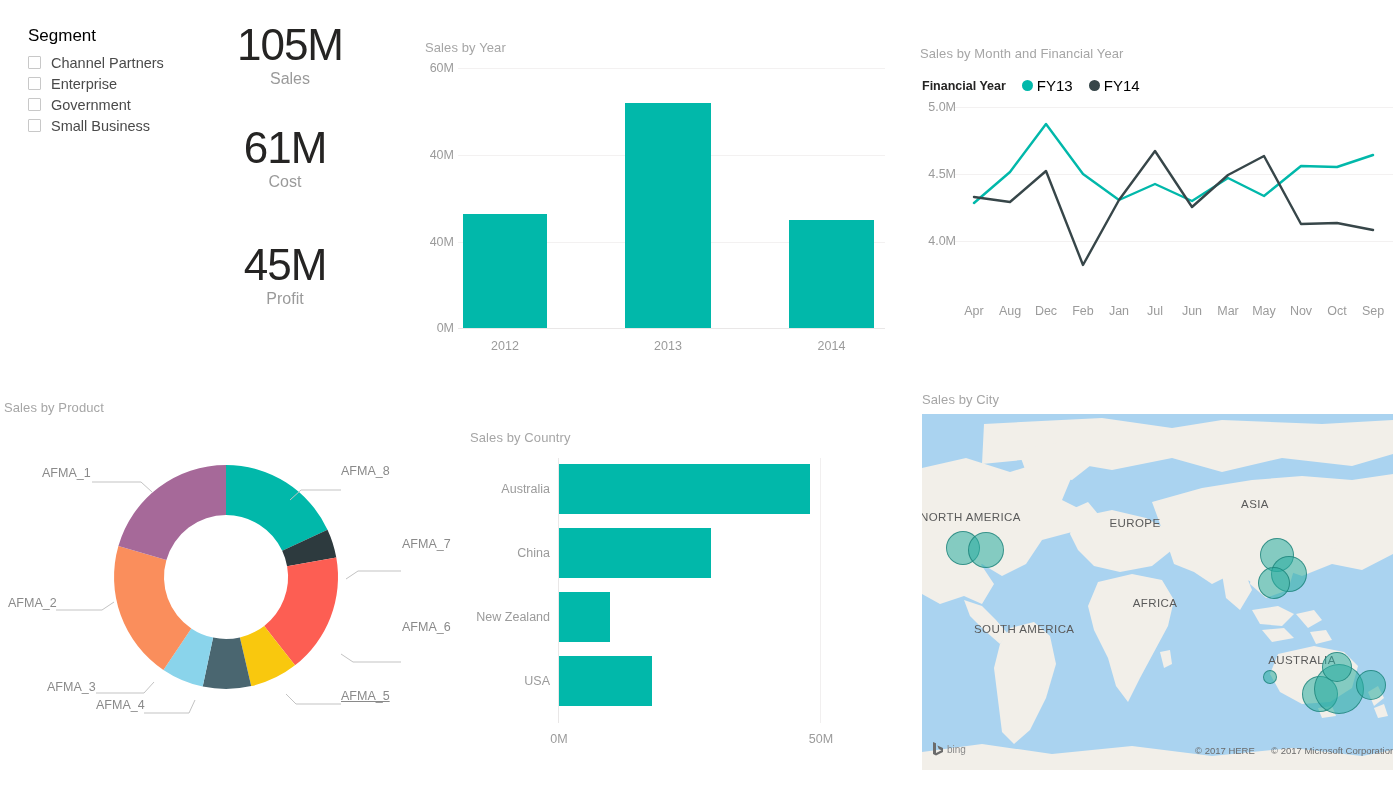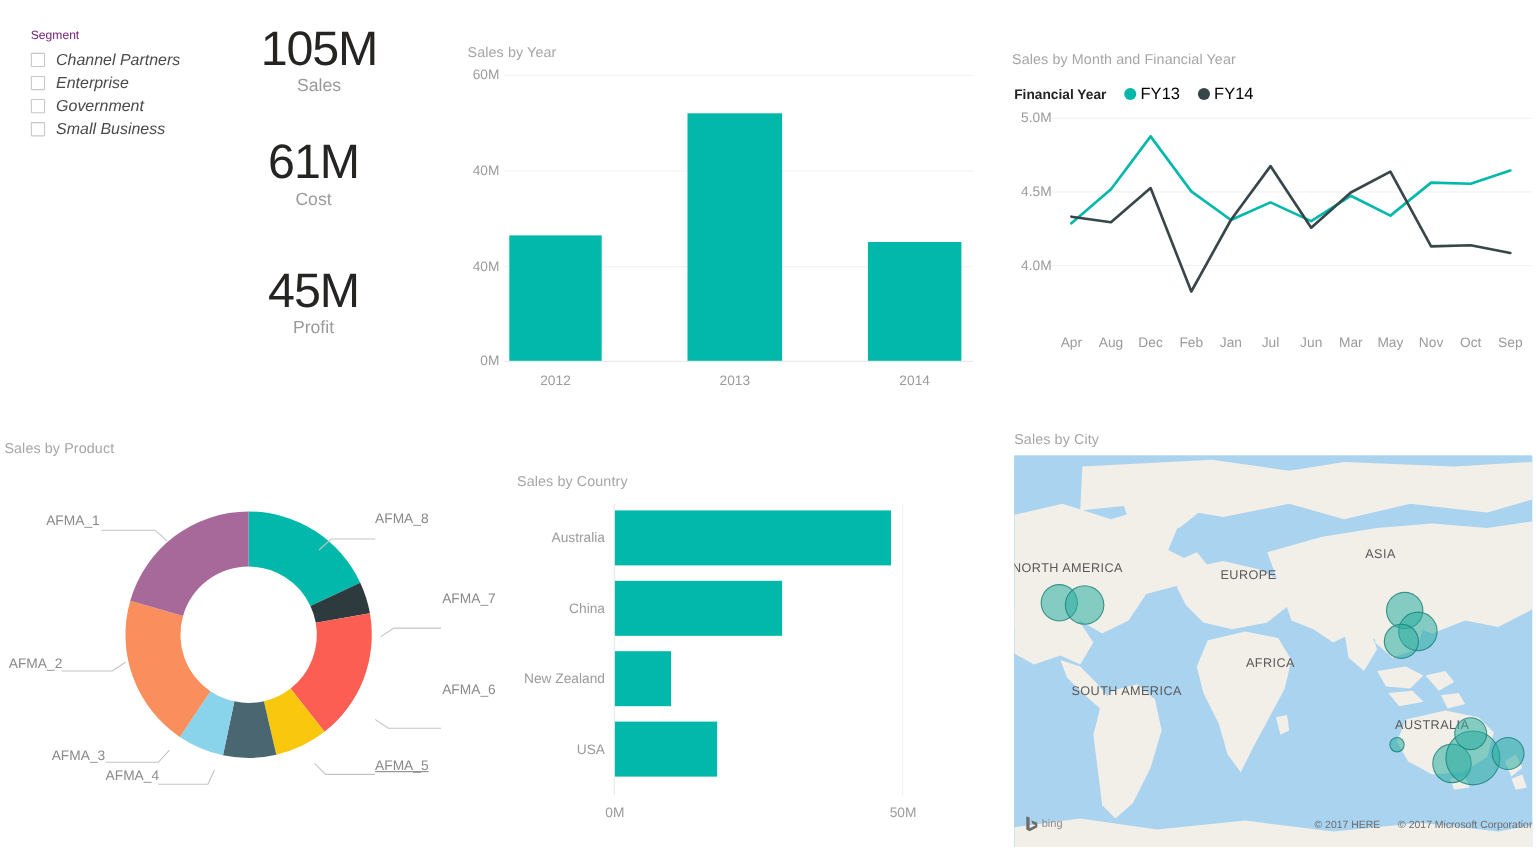--- a/index.html
+++ b/index.html
@@ -7,22 +7,22 @@
     width:1400px;height:788px;background:#ffffff;
     font-family:"Liberation Sans", sans-serif;
     color:#252423; overflow:hidden; position:relative;
   }
   .canvas{position:absolute;inset:0;}
   .panel{position:absolute;}
   .vtitle{
     font-size:13px;color:#a6a6a6;font-weight:400;letter-spacing:.1px;
   }
   
-  .slicer-head{font-size:11px;color:#701a75;font-weight:400;margin-bottom:6px;}
-  .slicer-row{display:flex;align-items:center;height:21px;font-style:italic;}
+  .slicer-head{font-size:17px;color:#000000;font-weight:400;margin-bottom:6px;}
+  .slicer-row{display:flex;align-items:center;height:21px;}
   .cbox{
     width:11px;height:11px;border:1px solid #c8c8c8;background:#fff;
     margin-right:10px;flex:none;border-radius:1px;
   }
   .slicer-label{font-size:14.5px;color:#4a4a4a;}
   
   .kpi{position:absolute;text-align:center;width:170px;}
   .kpi-val{font-size:44px;line-height:46px;font-weight:400;color:#252423;letter-spacing:-1px;text-align:center;}
   .kpi-lbl{font-size:16px;color:#9a9a9a;margin-top:2px;}
   

